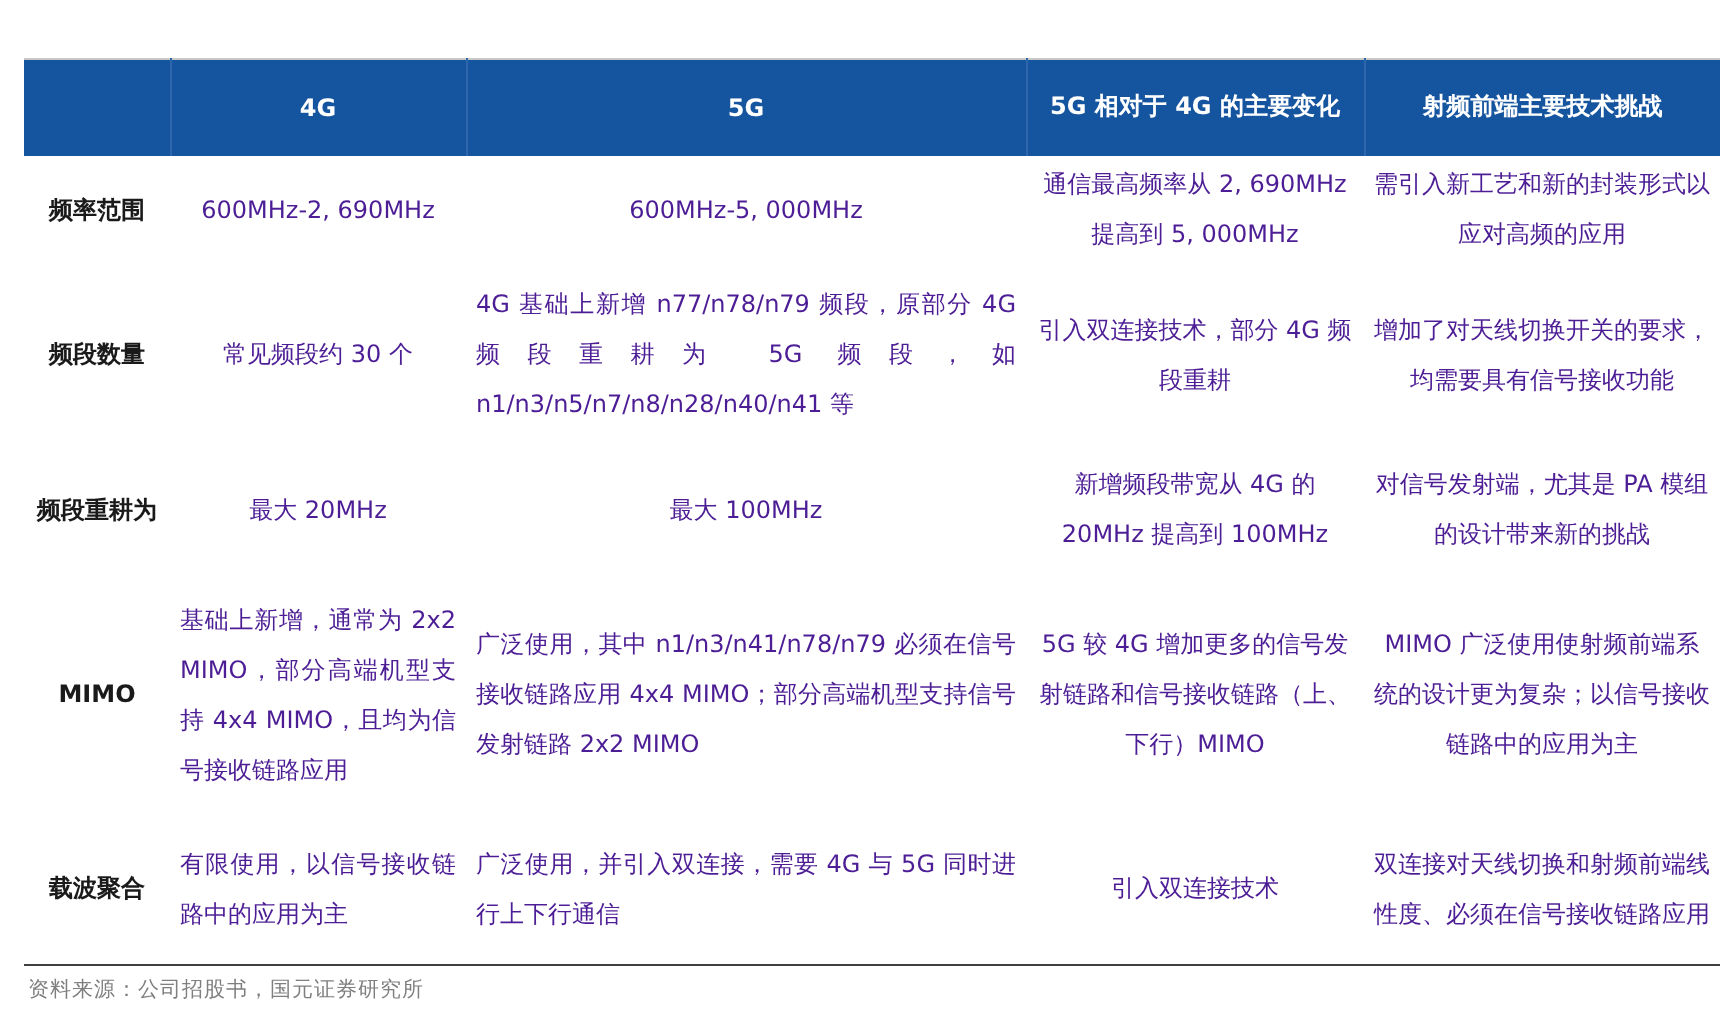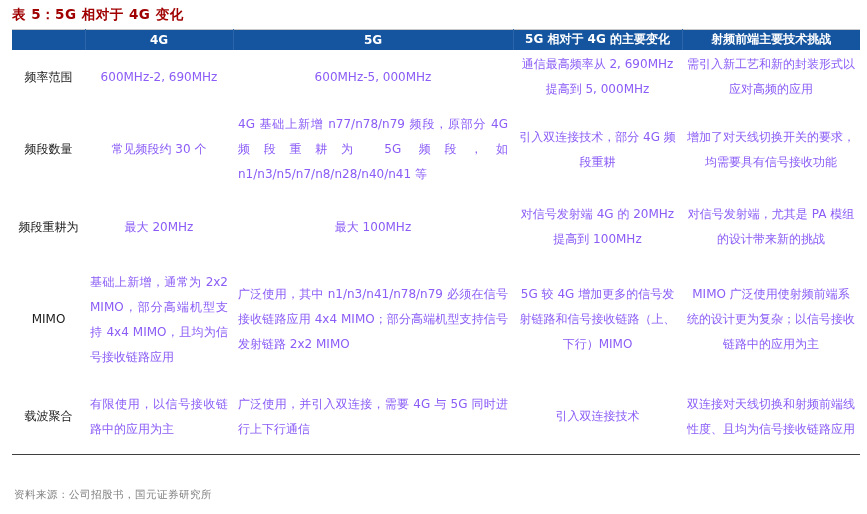--- a/index.html
+++ b/index.html
@@ -23,51 +23,50 @@
     border-collapse: collapse; table-layout: fixed;
     border-top: 1px solid #c8c8c8;
   }
   table.cmp col.c1 { width: 73px; }
   table.cmp col.c2 { width: 148px; }
   table.cmp col.c3 { width: 280px; }
   table.cmp col.c4 { width: 169px; }
   table.cmp col.c5 { width: 178px; }
   thead th {
     background: #15549E; color: #ffffff;
-    height: 20px; font-size: 12px; font-weight: bold;
+    height: 48px; font-size: 12px; font-weight: bold;
     text-align: center; vertical-align: middle;
     border-left: 1px solid #2e66ac;
     padding: 0 4px;
   }
   thead th:first-child { border-left: none; }
   tbody td {
     font-size: 12px; line-height: 25px;
     vertical-align: middle; padding: 2px 5px;
-    color: #8b5cf6;
+    color: #4c1d95;
   }
-  tbody td.lbl { font-weight: normal; text-align: center; color: #1a1a1a; }
+  tbody td.lbl { font-weight: bold; text-align: center; color: #1a1a1a; }
   td.ac { text-align: center; }
   td.aj { text-align: justify; text-align-last: left; }
   tr.r1 { height: 55px; }
   tr.r2 { height: 90px; }
   tr.r3 { height: 65px; }
   tr.r4 { height: 120px; }
   tr.r5 { height: 75px; }
   tr.r5 td { border-bottom: 1.5px solid #404040; }
   .source-note {
     position: absolute; left: 14px; top: 488px;
     font-size: 10.5px; color: #7f7f7f; letter-spacing: 0.5px;
   }
 </style>
 </head>
 <body>
 
 <div class="page">
 
-  <div class="doc-title">表 5：5G 相对于 4G 变化</div>
 
   <table class="cmp">
     <colgroup>
       <col class="c1">
         <col class="c2">
         <col class="c3">
         <col class="c4">
         <col class="c5">
     </colgroup>
     <thead>
@@ -91,35 +90,35 @@
         <td class="lbl">频段数量</td>
         <td class="ac">常见频段约 30 个</td>
         <td class="aj">4G 基础上新增 n77/n78/n79 频段，原部分 4G 频段重耕为 5G 频段，如 n1/n3/n5/n7/n8/n28/n40/n41 等</td>
         <td class="ac">引入双连接技术，部分 4G 频段重耕</td>
         <td class="ac">增加了对天线切换开关的要求，均需要具有信号接收功能</td>
       </tr>
       <tr class="r3">
         <td class="lbl">频段重耕为</td>
         <td class="ac">最大 20MHz</td>
         <td class="ac">最大 100MHz</td>
-        <td class="ac">对信号发射端 4G 的 20MHz 提高到 100MHz</td>
+        <td class="ac">新增频段带宽从 4G 的 20MHz 提高到 100MHz</td>
         <td class="ac">对信号发射端，尤其是 PA 模组的设计带来新的挑战</td>
       </tr>
       <tr class="r4">
         <td class="lbl">MIMO</td>
         <td class="aj">基础上新增，通常为 2x2 MIMO，部分高端机型支持 4x4 MIMO，且均为信号接收链路应用</td>
         <td class="aj">广泛使用，其中 n1/n3/n41/n78/n79 必须在信号接收链路应用 4x4 MIMO；部分高端机型支持信号发射链路 2x2 MIMO</td>
         <td class="ac">5G 较 4G 增加更多的信号发射链路和信号接收链路（上、下行）MIMO</td>
         <td class="ac">MIMO 广泛使用使射频前端系统的设计更为复杂；以信号接收链路中的应用为主</td>
       </tr>
       <tr class="r5">
         <td class="lbl">载波聚合</td>
         <td class="aj">有限使用，以信号接收链路中的应用为主</td>
         <td class="aj">广泛使用，并引入双连接，需要 4G 与 5G 同时进行上下行通信</td>
         <td class="ac">引入双连接技术</td>
-        <td class="ac">双连接对天线切换和射频前端线性度、且均为信号接收链路应用</td>
+        <td class="ac">双连接对天线切换和射频前端线性度、必须在信号接收链路应用</td>
       </tr>
     </tbody>
   </table>
 
   <div class="source-note">资料来源：公司招股书，国元证券研究所</div>
 
 </div>
 
 </body></html>

